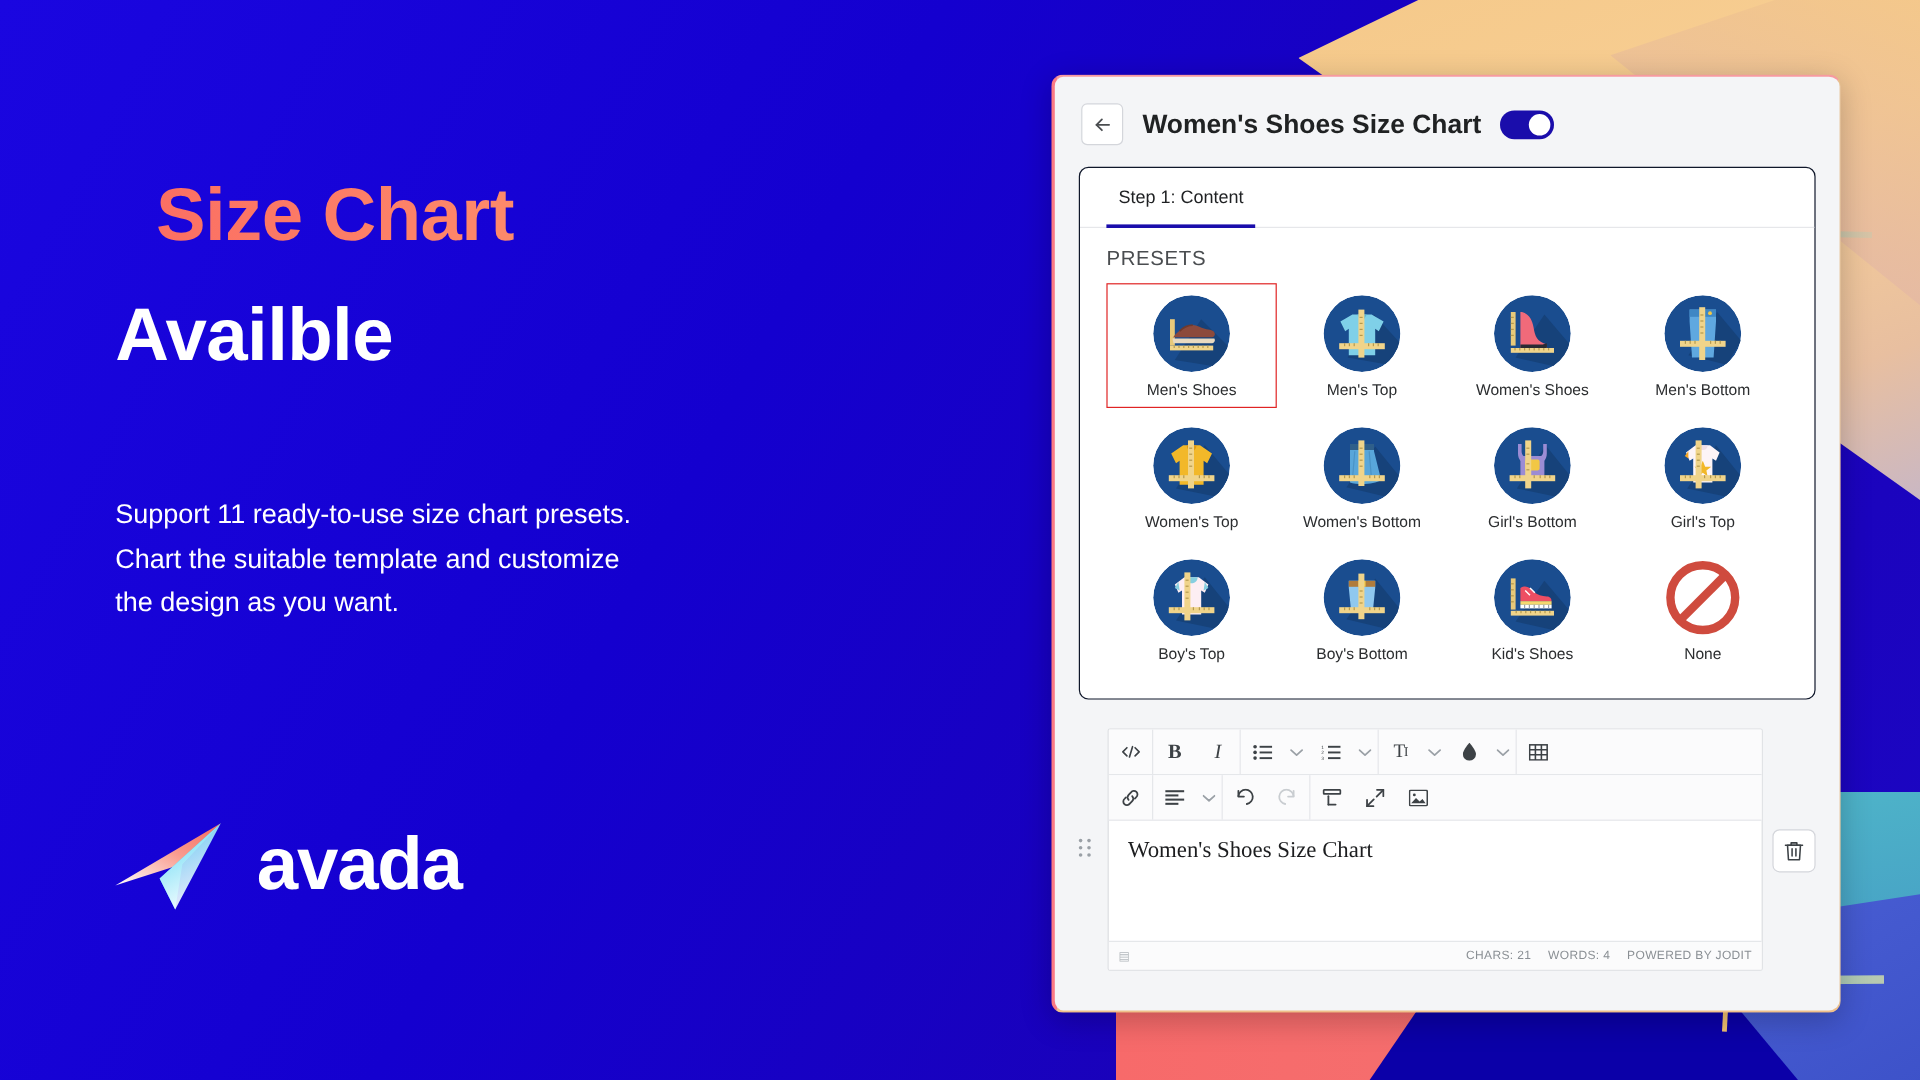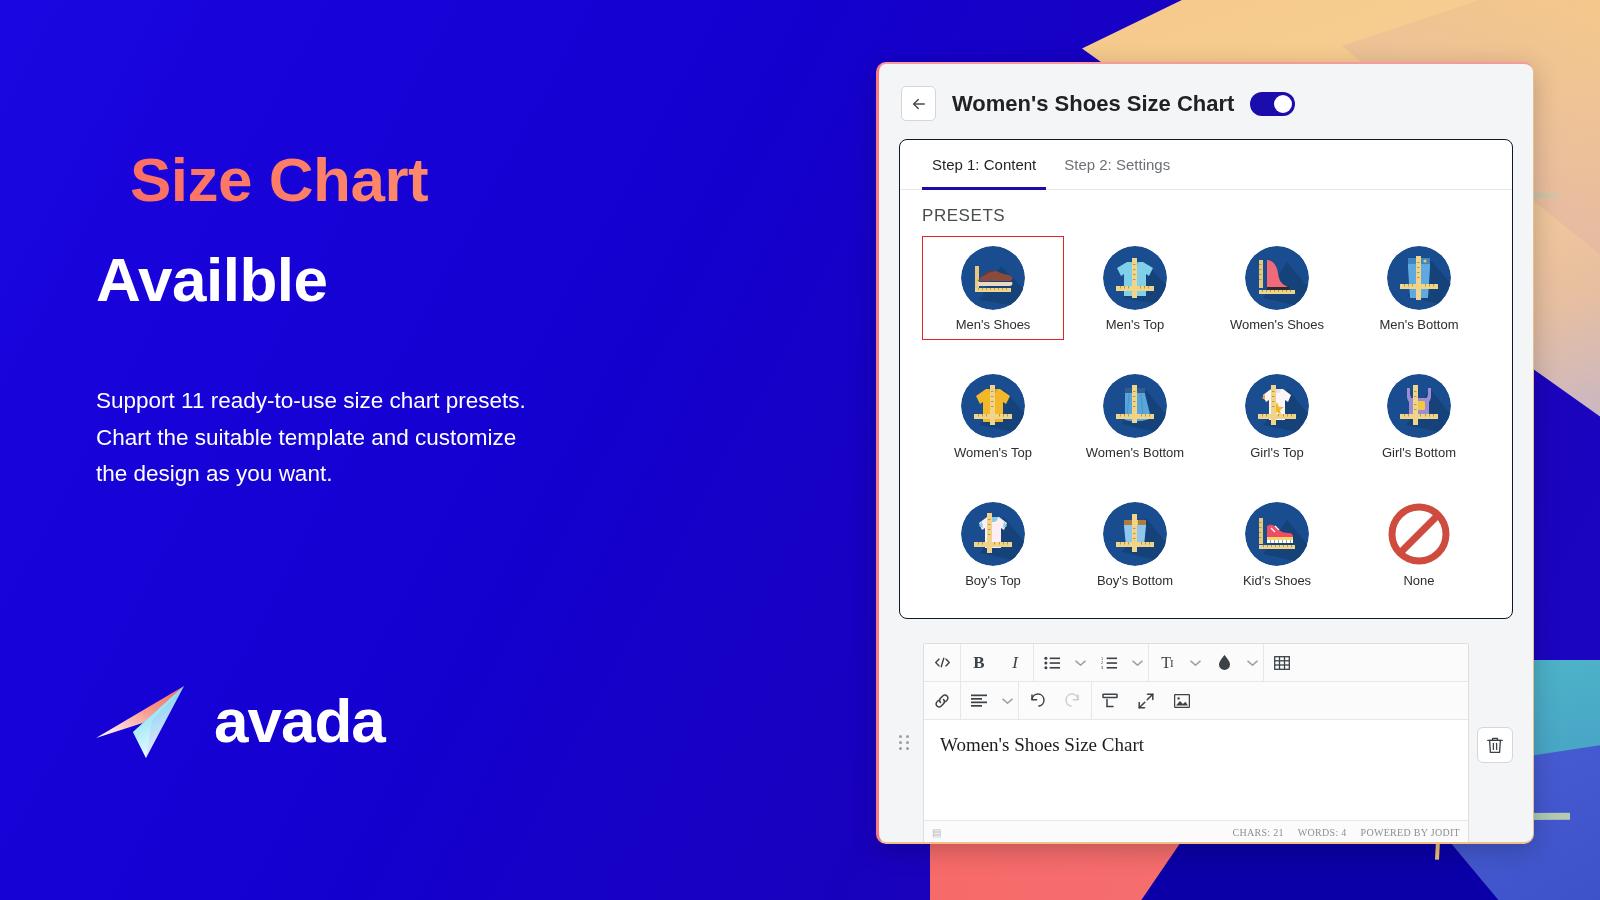--- a/index.html
+++ b/index.html
@@ -67,21 +67,21 @@
   #hero { position:absolute; left:96px; top:130px; width:700px; z-index:3; }
   .hero-line {
     font-size:62px; font-weight:bold; color:#ffffff;
     letter-spacing:-0.5px; line-height:1.62;
   }
   .hero-accent {
     background:linear-gradient(90deg,#fb6f63 0%,#fd8a6a 45%,#fbc98c 100%);
     -webkit-background-clip:text; background-clip:text;
     -webkit-text-fill-color:transparent; color:#fb6f63;margin-left:34px;
   }
-  #hero-sub { margin-top:52px; }
+  #hero-sub { margin-top:80px; }
   .hero-sub-line {
     font-size:22.5px; color:#ffffff; line-height:1.63; font-weight:normal;
   }
   
   #logo-wrap { position:absolute; left:96px; top:680px; display:flex; align-items:center; gap:18px; z-index:3;}
   #logo-mark { width:100px; height:80px; }
   #logo-text { font-size:62px; color:#fff; font-weight:600; letter-spacing:-1px; }
 
   
   #app-card {
@@ -124,21 +124,21 @@
     border-bottom:3px solid transparent; margin-bottom:-1px;
   }
   .tab.active { color:#1f2123; font-weight:500; border-bottom-color:#1a0dab; }
 
   #presets-section { padding:16px 22px 22px; }
   .section-label {
     font-size:17px; letter-spacing:.55px; color:#4a4d50; font-weight:400;
     text-transform:uppercase; margin-bottom:10px;
   }
   #presets-grid {
-    display:grid; grid-template-columns:repeat(4,1fr); row-gap:24px;
+    display:grid; grid-template-columns:repeat(4,1fr); row-gap:6px;
   }
   .preset {
     display:flex; flex-direction:column; align-items:center; gap:7px;
     padding:9px 4px 7px; cursor:pointer; border:1px solid transparent;
   }
   .preset.selected { border:1.5px solid #e02424; }
   .preset-ico { width:64px; height:64px; border-radius:50%; display:block; }
   .preset-label { font-size:13px; color:#2b2d2f; text-align:center; }
 
   
@@ -164,21 +164,21 @@
   .tb-btn.disabled { color:#c9cdd1; }
   #editor-body {
     flex:1; padding:14px 16px; font-family:"Liberation Serif", serif;
     font-size:19px; color:#1c1d1f; min-height:100px;
   }
   #editor-status {
     border-top:1px solid #e5e7ea; height:24px; display:flex; align-items:center;
     justify-content:space-between; padding:0 8px; background:#fbfbfc;
   }
   .status-right { display:flex; gap:14px; }
-  .status-txt { font-size:10px; color:#8a8f94; letter-spacing:.3px;font-family:Liberation Serif, serif; }
+  .status-txt { font-size:10px; color:#8a8f94; letter-spacing:.3px; }
   #resize-ico { color:#b4b9bd; font-size:10px; }
   #trash-btn {
     width:36px; height:36px; border:1px solid #d4d6db; border-radius:6px;
     background:#fff; display:flex; align-items:center; justify-content:center;
     margin-top:84px; cursor:pointer; flex-shrink:0;
   }
 </style>
 </head>
 <body>
 
@@ -238,21 +238,20 @@
           <polyline points="11 18 5 12 11 6"></polyline>
       </svg>
     </div>
     <div id="card-title">Women's Shoes Size Chart</div>
     <div id="toggle"></div>
   </div>
 
   <div id="panel">
     <div id="tabs">
       <div class="tab active">Step 1: Content</div>
-      <div class="tab">Step 2: Settings</div>
     </div>
 
     <div id="presets-section">
       <div class="section-label">PRESETS</div>
       <div id="presets-grid">
 
         <div class="preset selected">
           <svg class="preset-ico" viewBox="0 0 64 64">
             <circle cx="32" cy="32" r="32" fill="#1a4d8f"></circle>
             <path d="M40 20 L64 44 L56 60 L18 54 Z" fill="#16427a"></path>
@@ -398,65 +397,65 @@
                 <rect x="30" y="32" width="2.5" height="1"></rect>
             </g>
           </svg>
           <div class="preset-label">Women's Bottom</div>
         </div>
 
         <div class="preset">
           <svg class="preset-ico" viewBox="0 0 64 64">
             <circle cx="32" cy="32" r="32" fill="#1a4d8f"></circle>
             <path d="M43 15 L64 41 L52 58 L19 51 Z" fill="#16427a"></path>
+            <path d="M23 14v6c0 3 2 5 4 5h10c2 0 4-2 4-5v-6h3v8c0 5-3 8-7 8H27c-4 0-7-3-7-8v-8z" fill="#9b8cd4"></path>
+            <path d="M22 24h20v20H22z" fill="#9b8cd4"></path>
+            <rect x="26" y="27" width="12" height="9" rx="1.5" fill="#f2c744"></rect>
+            <rect x="26" y="11" width="5" height="40" fill="#f0d48a"></rect>
+            <rect x="13" y="40" width="38" height="5" fill="#f0d48a"></rect>
+            <g fill="#b59a4e">
+              <rect x="17" y="40" width="1" height="2.5"></rect>
+                <rect x="21" y="40" width="1" height="2.5"></rect>
+              <rect x="33" y="40" width="1" height="2.5"></rect>
+                <rect x="38" y="40" width="1" height="2.5"></rect>
+              <rect x="42" y="40" width="1" height="2.5"></rect>
+                <rect x="46" y="40" width="1" height="2.5"></rect>
+              <rect x="27" y="17" width="2.5" height="1"></rect>
+                <rect x="27" y="22" width="2.5" height="1"></rect>
+              <rect x="27" y="30" width="2.5" height="1"></rect>
+                <rect x="27" y="35" width="2.5" height="1"></rect>
+            </g>
+          </svg>
+          <div class="preset-label">Girl's Bottom</div>
+        </div>
+
+        <div class="preset">
+          <svg class="preset-ico" viewBox="0 0 64 64">
+            <circle cx="32" cy="32" r="32" fill="#1a4d8f"></circle>
+            <path d="M43 15 L64 41 L52 58 L19 51 Z" fill="#16427a"></path>
             <path d="M26 15h12l8 6-3 7-3-2v20H24V26l-3 2-3-7z" fill="#fdf4f7"></path>
             <path d="M28 15h8c0 3-2 4-4 4s-4-1-4-4z" fill="#f0dfe8"></path>
             <polygon points="32,28 34,33 39,33 35,36 36,41 32,38 28,41 29,36 25,33 30,33" fill="#f2b829"></polygon>
             <path d="M20 20l-3 4 3 2z" fill="#f5a623"></path>
             <rect x="26" y="11" width="5" height="40" fill="#f0d48a"></rect>
             <rect x="13" y="40" width="38" height="5" fill="#f0d48a"></rect>
             <g fill="#b59a4e">
               <rect x="17" y="40" width="1" height="2.5"></rect>
                 <rect x="21" y="40" width="1" height="2.5"></rect>
               <rect x="33" y="40" width="1" height="2.5"></rect>
                 <rect x="38" y="40" width="1" height="2.5"></rect>
               <rect x="42" y="40" width="1" height="2.5"></rect>
                 <rect x="46" y="40" width="1" height="2.5"></rect>
               <rect x="27" y="17" width="2.5" height="1"></rect>
                 <rect x="27" y="22" width="2.5" height="1"></rect>
               <rect x="27" y="27" width="2.5" height="1"></rect>
                 <rect x="27" y="32" width="2.5" height="1"></rect>
             </g>
           </svg>
           <div class="preset-label">Girl's Top</div>
-        </div>
-
-        <div class="preset">
-          <svg class="preset-ico" viewBox="0 0 64 64">
-            <circle cx="32" cy="32" r="32" fill="#1a4d8f"></circle>
-            <path d="M43 15 L64 41 L52 58 L19 51 Z" fill="#16427a"></path>
-            <path d="M23 14v6c0 3 2 5 4 5h10c2 0 4-2 4-5v-6h3v8c0 5-3 8-7 8H27c-4 0-7-3-7-8v-8z" fill="#9b8cd4"></path>
-            <path d="M22 24h20v20H22z" fill="#9b8cd4"></path>
-            <rect x="26" y="27" width="12" height="9" rx="1.5" fill="#f2c744"></rect>
-            <rect x="26" y="11" width="5" height="40" fill="#f0d48a"></rect>
-            <rect x="13" y="40" width="38" height="5" fill="#f0d48a"></rect>
-            <g fill="#b59a4e">
-              <rect x="17" y="40" width="1" height="2.5"></rect>
-                <rect x="21" y="40" width="1" height="2.5"></rect>
-              <rect x="33" y="40" width="1" height="2.5"></rect>
-                <rect x="38" y="40" width="1" height="2.5"></rect>
-              <rect x="42" y="40" width="1" height="2.5"></rect>
-                <rect x="46" y="40" width="1" height="2.5"></rect>
-              <rect x="27" y="17" width="2.5" height="1"></rect>
-                <rect x="27" y="22" width="2.5" height="1"></rect>
-              <rect x="27" y="30" width="2.5" height="1"></rect>
-                <rect x="27" y="35" width="2.5" height="1"></rect>
-            </g>
-          </svg>
-          <div class="preset-label">Girl's Bottom</div>
         </div>
 
         <div class="preset">
           <svg class="preset-ico" viewBox="0 0 64 64">
             <circle cx="32" cy="32" r="32" fill="#1a4d8f"></circle>
             <path d="M43 15 L64 41 L52 58 L19 51 Z" fill="#16427a"></path>
             <path d="M26 15h12l8 6-3 7-3-2v20H24V26l-3 2-3-7z" fill="#fdeef3"></path>
             <path d="M27 15h10c0 3-2 5-5 5s-5-2-5-5z" fill="#86cfe0"></path>
             <path d="M21 19l-3 5 4 2z" fill="#86cfe0"></path>
             <path d="M43 19l3 5-4 2z" fill="#86cfe0"></path>

